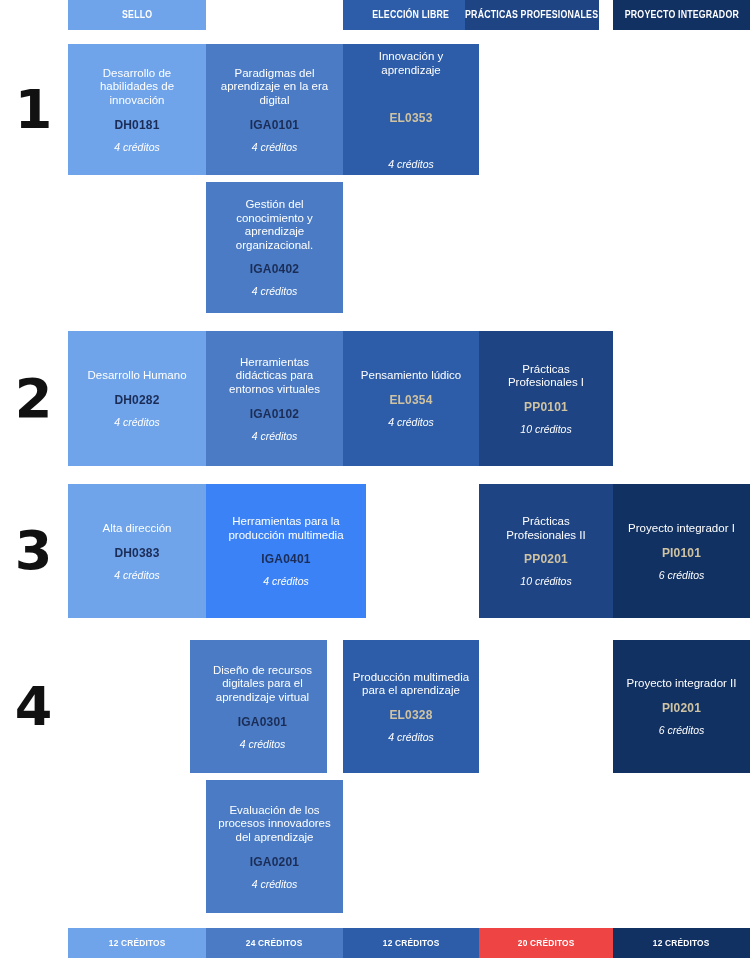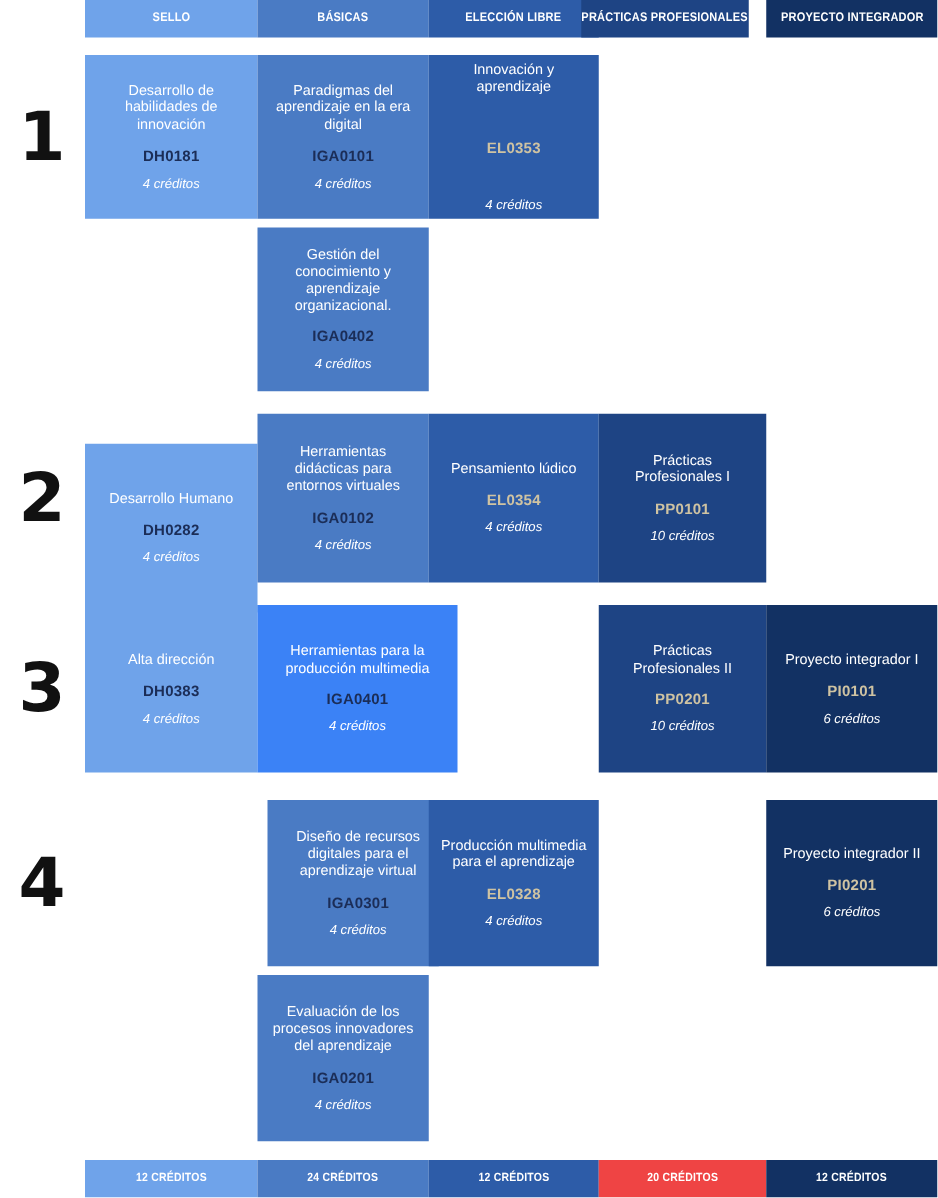--- a/index.html
+++ b/index.html
@@ -68,23 +68,20 @@
   .code-tan{color:#cfc3a2;}
 </style>
 </head>
 <body>
 
 <div id="header">
   <div id="hdr-spacer"></div>
 <div class="hdr-cell" style="left: 68px; width: 138px; background: rgb(111, 163, 234);">
       <span>SELLO</span>
     </div>
-    <div class="hdr-cell" style="left: 206px; width: 137px; background: rgb(74, 123, 196);">
-      <span>BÁSICAS</span>
-    </div>
     <div class="hdr-cell" style="left: 343px; width: 136px; background: rgb(45, 92, 168);">
       <span>ELECCIÓN LIBRE</span>
     </div>
     <div class="hdr-cell" style="left: 465px; width: 134px; background: rgb(30, 68, 132);">
       <span>PRÁCTICAS PROFESIONALES</span>
     </div>
     <div class="hdr-cell" style="left: 613px; width: 137px; background: rgb(18, 49, 99);">
       <span>PROYECTO INTEGRADOR</span>
     </div>
   </div>
@@ -110,21 +107,21 @@
     <div class="card" style="left: 206px; width: 137px; top: 182px; height: 131px; background: rgb(74, 123, 196);">
       <div class="c-name">Gestión del conocimiento y aprendizaje organizacional.</div>
       <div class="c-code code-dark">IGA0402</div>
       <div class="c-cred">4 créditos</div>
     </div>
     <div class="card" style="left: 343px; width: 136px; top: 44px; height: 131px; background: rgb(45, 92, 168); justify-content: space-between;">
       <div class="c-name">Innovación y aprendizaje</div>
       <div class="c-code code-tan">EL0353</div>
       <div class="c-cred">4 créditos</div>
     </div>
-    <div class="card" style="left: 68px; width: 138px; top: 331px; height: 135px; background: rgb(111, 163, 234); margin-top: 24px;">
+    <div class="card" style="left: 68px; width: 138px; top: 331px; height: 135px; background: rgb(111, 163, 234);">
       <div class="c-name">Desarrollo Humano</div>
       <div class="c-code code-dark">DH0282</div>
       <div class="c-cred">4 créditos</div>
     </div>
     <div class="card" style="left: 206px; width: 137px; top: 331px; height: 135px; background: rgb(74, 123, 196);">
       <div class="c-name">Herramientas didácticas para entornos virtuales</div>
       <div class="c-code code-dark">IGA0102</div>
       <div class="c-cred">4 créditos</div>
     </div>
     <div class="card" style="left: 343px; width: 136px; top: 331px; height: 135px; background: rgb(45, 92, 168);">
@@ -150,21 +147,21 @@
     <div class="card" style="left: 479px; width: 134px; top: 484px; height: 134px; background: rgb(30, 68, 132);">
       <div class="c-name">Prácticas Profesionales II</div>
       <div class="c-code code-tan">PP0201</div>
       <div class="c-cred">10 créditos</div>
     </div>
     <div class="card" style="left: 613px; width: 137px; top: 484px; height: 134px; background: rgb(18, 49, 99);">
       <div class="c-name">Proyecto integrador I</div>
       <div class="c-code code-tan">PI0101</div>
       <div class="c-cred">6 créditos</div>
     </div>
-    <div class="card" style="left: 214px; width: 137px; top: 640px; height: 133px; background: rgb(74, 123, 196); padding-left: 16px;">
+    <div class="card" style="left: 190px; width: 137px; top: 640px; height: 133px; background: rgb(74, 123, 196); padding-left: 16px;">
       <div class="c-name">Diseño de recursos digitales para el aprendizaje virtual</div>
       <div class="c-code code-dark">IGA0301</div>
       <div class="c-cred">4 créditos</div>
     </div>
     <div class="card" style="left: 206px; width: 137px; top: 780px; height: 133px; background: rgb(74, 123, 196);">
       <div class="c-name">Evaluación de los procesos innovadores del aprendizaje</div>
       <div class="c-code code-dark">IGA0201</div>
       <div class="c-cred">4 créditos</div>
     </div>
     <div class="card" style="left: 343px; width: 136px; top: 640px; height: 133px; background: rgb(45, 92, 168);">

